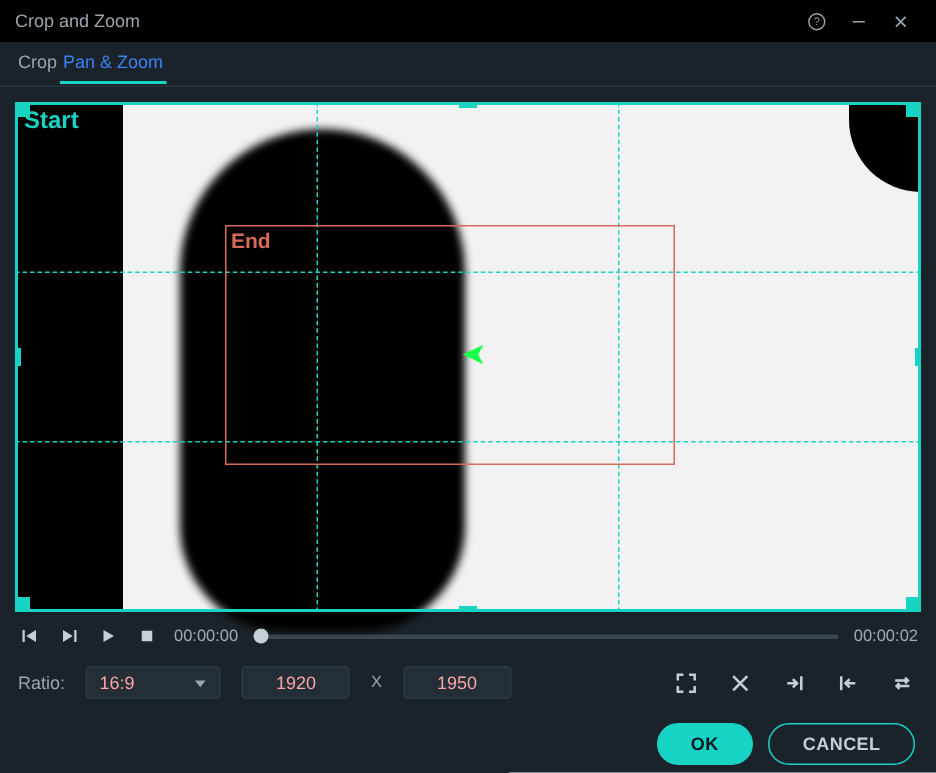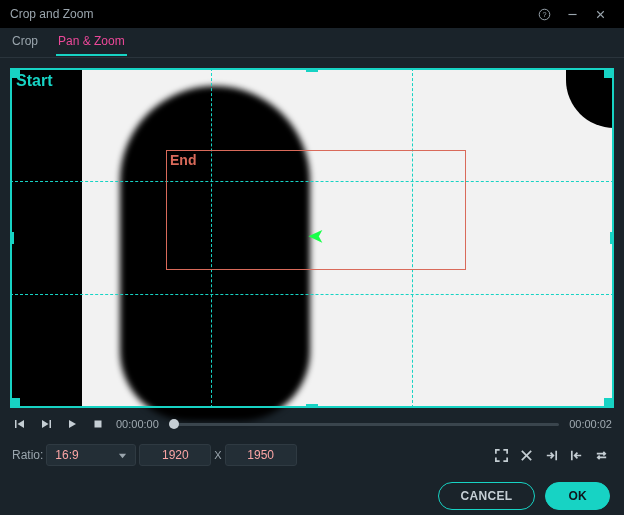--- a/index.html
+++ b/index.html
@@ -7,21 +7,21 @@
 
   
   .titlebar { height:28px; display:flex; align-items:center; padding:0 10px; background:#000000; }
   .titlebar .title { flex:1; font-size:12px; color:#9aa5ad; }
   .titlebar .tbtn { width:28px; height:28px; display:flex; align-items:center; justify-content:center; color:#9aa5ad; }
   .titlebar .tbtn svg { width:13px; height:13px; }
 
   
   .tabs { height:30px; display:flex; align-items:flex-start; padding:0 10px; border-bottom:1px solid #2a343c; }
   .tab { font-size:12px; color:#9aa5ad; padding:6px 2px; cursor:pointer; }
-  .tab.active { color:#ec4899; border-bottom:2px solid #17d3c4; margin-bottom:-1px;margin-left:16px; }
+  .tab.active { color:#3b82f6; border-bottom:2px solid #17d3c4; margin-bottom:-1px; }
 
   
   .preview-wrap { padding:10px 10px 4px 10px; }
   .preview { position:relative; width:604px; height:340px; background:#000; }
   
   .bgwhite { position:absolute; left:72px; top:0; right:0; bottom:0; background:#f2f2f2; }
   .blackcurve { position:absolute; right:0; top:0; width:48px; height:60px; background:#000; border-bottom-left-radius:50px; }
   .blob { position:absolute; left:110px; top:18px; width:190px; height:335px; background:#000; border-radius:95px 95px 70px 70px; filter:blur(3px);}
   
   .start-rect { position:absolute; inset:0; border:2px solid #17d3c4; pointer-events:none;text-align:right; }
@@ -47,21 +47,21 @@
   
   .playbar { display:flex; align-items:center; gap:10px; padding:4px 12px 8px 12px; }
   .pbtn { width:16px; height:16px; display:flex; align-items:center; justify-content:center; color:#c5ced4; }
   .pbtn svg { width:12px; height:12px; fill:#c5ced4; }
   .time { font-size:11px; color:#a0aab1; }
   .slider { flex:1; position:relative; height:14px; display:flex; align-items:center; }
   .slider .track { height:3px; background:#3a454d; width:100%; border-radius:2px; }
   .slider .knob { position:absolute; left:0; width:10px; height:10px; background:#c5ced4; border-radius:50%; top:2px; }
 
   
-  .ratio-row { display:flex; align-items:center; gap:3px; padding:4px 12px 10px 12px; }
+  .ratio-row { display:flex; align-items:center; gap:14px; padding:4px 12px 10px 12px; }
   .ratio-label { font-size:12px; color:#9aa5ad; }
   .select, .numbox { background:#232e36; border:1px solid #2f3a42; color:#fca5a5; font-size:12px; height:22px; border-radius:3px; display:flex; align-items:center; padding:0 8px; }
   .select { width:90px; justify-content:space-between; }
   .select svg { width:9px; height:9px; fill:#9aa5ad; }
   .numbox { width:72px; justify-content:center; }
   .x { color:#9aa5ad; font-size:11px; }
   .ratio-row .spacer { flex:1; }
   .ibtn { width:22px; height:22px; display:flex; align-items:center; justify-content:center; color:#c5ced4; }
   .ibtn svg { width:15px; height:15px; stroke:#c5ced4; fill:none; stroke-width:1.8; }
 
@@ -116,21 +116,21 @@
       <div class="corner c-tl"></div>
       <div class="corner c-tr"></div>
       <div class="corner c-bl"></div>
       <div class="corner c-br"></div>
       <div class="mid m-t"></div>
       <div class="mid m-b"></div>
       <div class="mid m-l"></div>
       <div class="mid m-r"></div>
     </div>
 
-    <div class="end-rect" style="left:156px; top:82px; width:300px; height:120px;">
+    <div class="end-rect" style="left:140px; top:82px; width:300px; height:160px;">
       <div class="end-label">End</div>
     </div>
 
     <div class="arrow-center" style="left:306px; top:168px;">➤</div>
   </div>
 </div>
 
 <div class="playbar">
   <div class="pbtn">
     <svg viewBox="0 0 12 12">
@@ -197,15 +197,15 @@
   </div>
   <div class="ibtn">
     <svg viewBox="0 0 16 16">
         <path d="M3 6 L12 6 M10 4 L12 6 L10 8 M13 10 L4 10 M6 8 L4 10 L6 12"></path>
       </svg>
   </div>
 </div>
 
 <div class="footer">
   <div class="spacer"></div>
+  <div class="pillbtn primary">OK</div>
   <div class="pillbtn">CANCEL</div>
-  <div class="pillbtn primary">OK</div>
 </div>
 
 </body></html>

